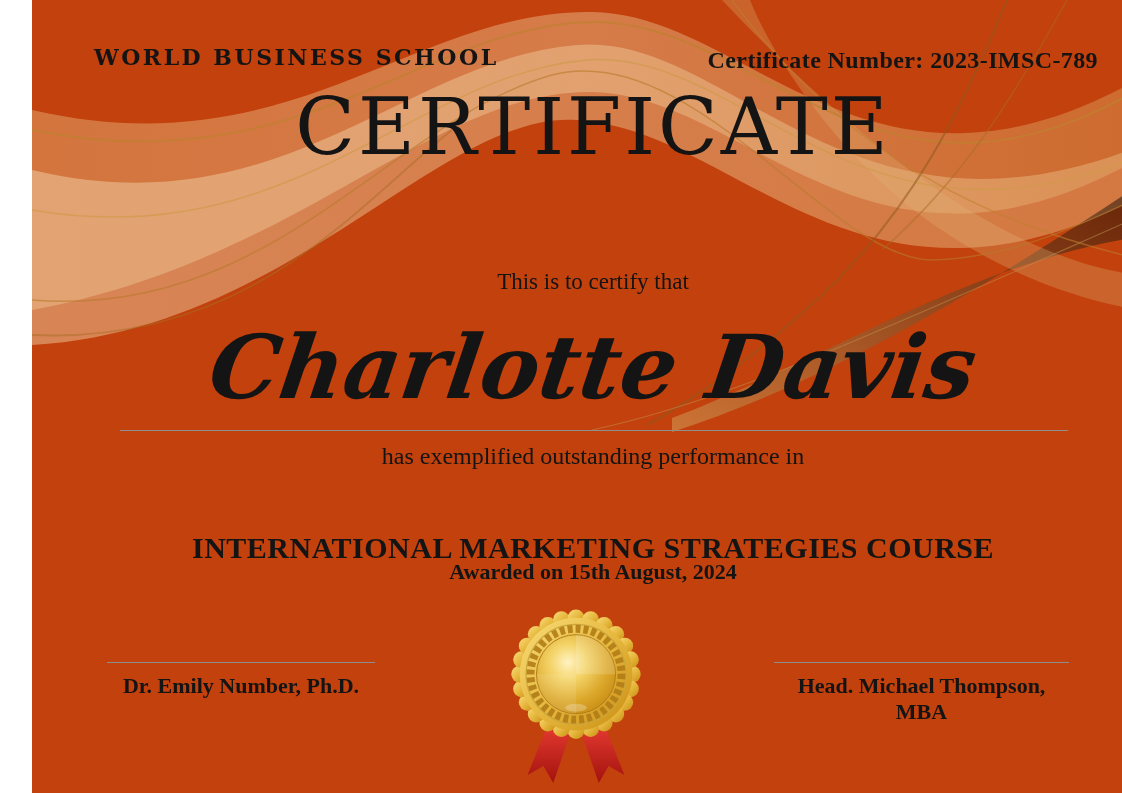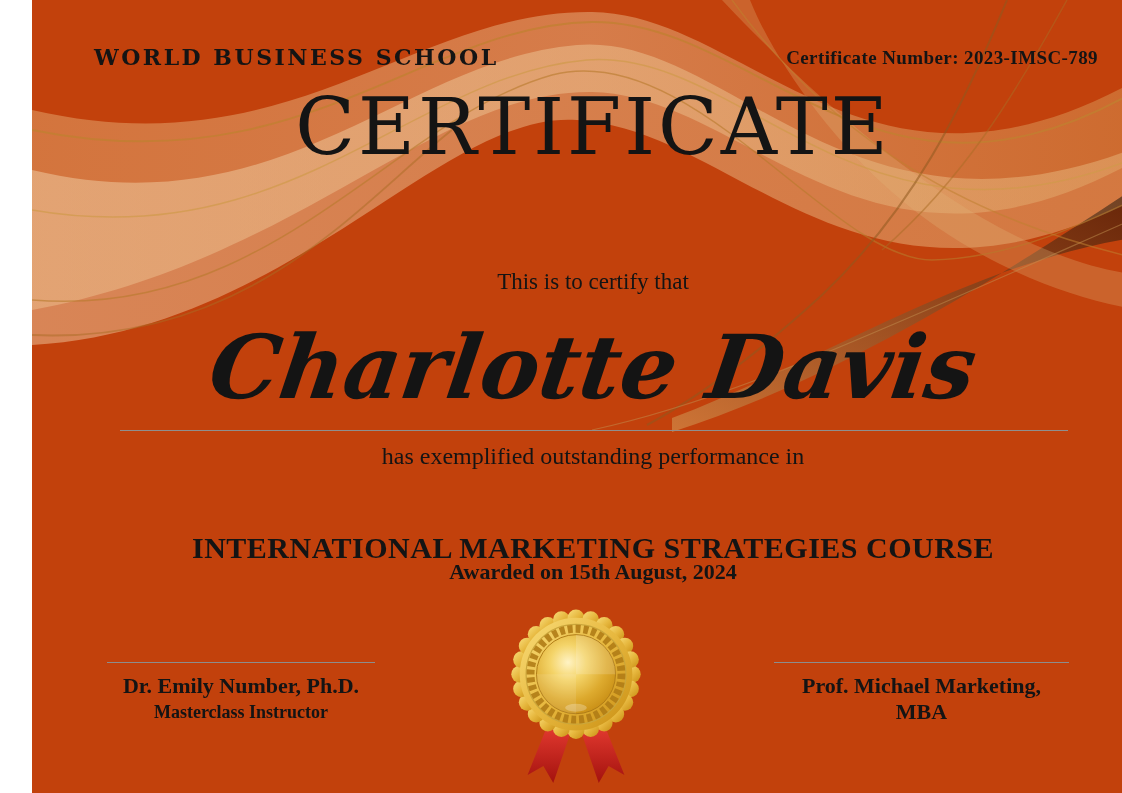--- a/index.html
+++ b/index.html
@@ -6,21 +6,21 @@
   .certificate{
     position:relative;width:1122px;height:793px;background:#c2410c;
     overflow:hidden;font-family:"Liberation Serif",serif;color:#141414;margin-left:32px;
   }
   .bg-waves{position:absolute;left:0;top:0;width:1122px;height:793px;}
   .abs{position:absolute;}
   .center{left:0;width:1122px;text-align:center;}
 
   .school{left:62px;top:44px;font-size:22px;font-weight:700;letter-spacing:2.5px;
           font-family:"DejaVu Serif",serif;}
-  .cert-no{right:56px;top:47px;font-size:19px;font-weight:700;letter-spacing:.4px;}
+  .cert-no{right:56px;top:47px;font-size:24px;font-weight:700;letter-spacing:.4px;}
 
   .title{top:84px;font-size:78px;line-height:86px;font-family:"DejaVu Serif",serif;
          font-weight:400;letter-spacing:3px;}
   .subtitle{top:188px;font-size:42px;line-height:50px;font-family:"DejaVu Serif",serif;
             font-weight:700;letter-spacing:1px;}
   .certify{top:268px;font-size:23px;line-height:28px;}
 
   .recipient{top:302px;font-size:88px;line-height:130px;font-style:italic;
              font-family:"DejaVu Serif",serif;font-weight:600;transform:skewX(-8deg);}
   .name-underline{left:88px;top:430px;width:948px;border-top:1.5px solid #8f8f8f;height:0;}
@@ -142,20 +142,19 @@
     <circle cx="85" cy="78" r="46" fill="none" stroke="#b07c16" stroke-width="8" stroke-dasharray="5 3" opacity="0.9"></circle>
     <circle cx="85" cy="78" r="40" fill="url(#discG)" stroke="#b07c16" stroke-width="1"></circle>
     <path d="M85,38 A40,40 0 0 1 125,78 L85,78 Z" fill="#ffffff" opacity="0.16"></path>
     <path d="M85,118 A40,40 0 0 1 45,78 L85,78 Z" fill="#ffffff" opacity="0.10"></path>
     <ellipse cx="85" cy="112" rx="11" ry="4" fill="#ffffff" opacity="0.25"></ellipse>
   </svg>
 
   <div class="abs sig sig-left">
     <div class="sig-line"></div>
     <div class="sig-name">Dr. Emily Number, Ph.D.</div>
-    <div class="sig-title">Masterclass Instructor</div>
   </div>
   <div class="abs sig sig-right">
     <div class="sig-line"></div>
-    <div class="sig-name">Prof. Michael Marketing, MBA</div>
+    <div class="sig-name">Head. Michael Thompson, MBA</div>
   </div>
 
 </div>
 
 </body></html>

